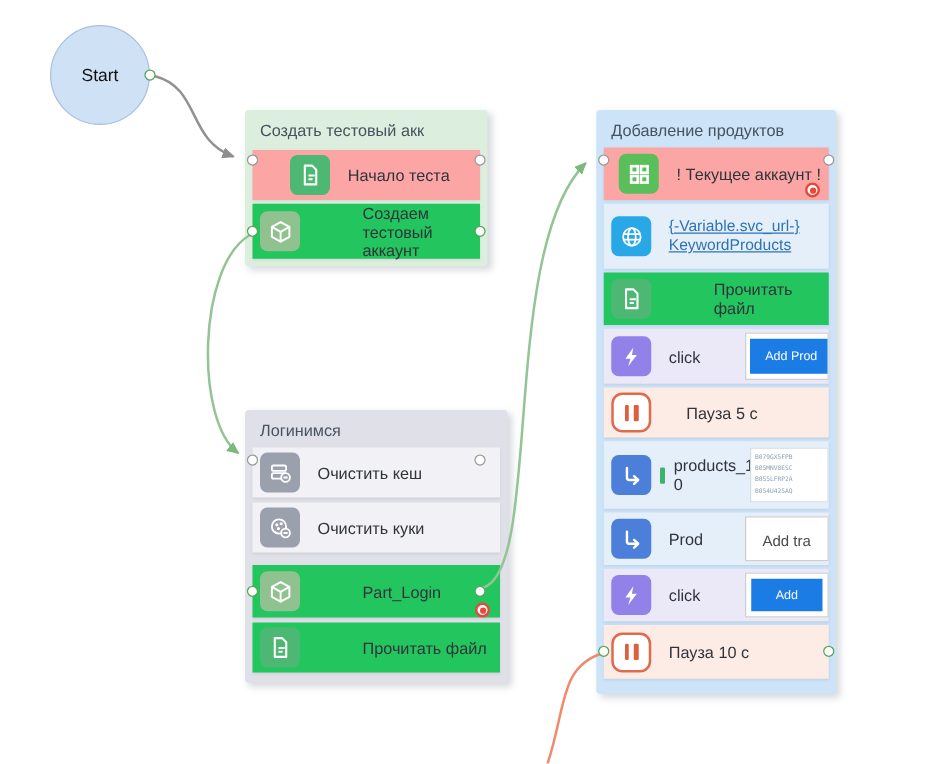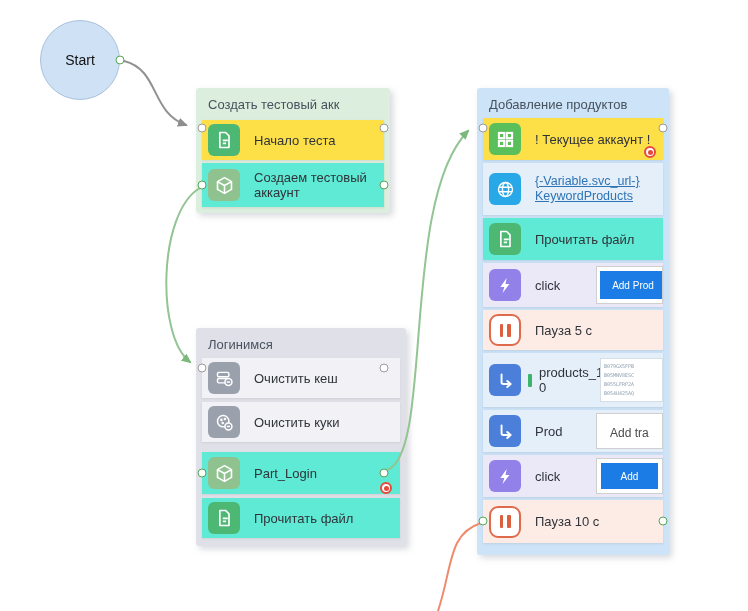--- a/index.html
+++ b/index.html
@@ -13,21 +13,21 @@
          justify-content:center;font-size:14px;color:#111;z-index:4;}
   
   .grp{position:absolute;border-radius:3px;box-shadow:3px 3px 6px rgba(110,120,135,.28);z-index:3;}
   .grp-title{position:absolute;left:12px;top:9px;font-size:13px;color:#47525e;white-space:nowrap;}
   .g1{left:196px;top:88px;width:194px;height:125px;background:#dceedd;}
   .g2{left:196px;top:328px;width:194px;height:218px;background:#e0e1e8;padding-left:16px;}
   .g3{left:477px;top:88px;width:192px;height:467px;background:#cce3f8;}
   
   .node{position:absolute;left:6px;right:6px;display:flex;align-items:center;
         box-shadow:0 1px 2px rgba(120,130,140,.18);}
-  .bg-wgreen{background:#fde047;} .bg-green{background:#5eead4;}
+  .bg-wgreen{background:#fca5a5;justify-content:center;} .bg-green{background:#22c55e;gap:36px;}
   .bg-gray{background:#f1f1f6;}  .bg-blue{background:#e4effa;}
   .bg-purple{background:#ebe8f8;} .bg-pink{background:#fdece6;}
   .nicon{width:32px;height:32px;border-radius:6px;margin-left:6px;flex-shrink:0;
          display:flex;align-items:center;justify-content:center;}
   .ic-doc{background:#4db873;} .ic-cube{background:#90c290;} .ic-gray{background:#9ba1ac;}
   .ic-grid{background:#5abf5a;} .ic-globe{background:#29a8e8;} .ic-bolt{background:#9181e8;}
   .ic-branch{background:#4b7fd9;}
   .ic-pause{background:#fff;border:2.5px solid #e06a4c;border-radius:9px;box-sizing:border-box;
             display:flex;align-items:center;justify-content:center;gap:4px;}
   .ic-pause i{display:block;width:3.5px;height:13px;background:#dd5f3d;border-radius:1px;}
@@ -202,21 +202,21 @@
         <svg width="19" height="19" viewBox="0 0 24 24">
             <path d="M13.5 2.5L5.5 14h5l-2.2 7.5L17 10h-5z" fill="#fff"></path>
           </svg>
       </span>
       <span class="nlabel">click</span>
       <span class="pbox">
         <span class="pbtn">Add Prod</span>
       </span>
     </div>
 
-    <div class="node bg-pink" style="top:222px;height:40px;">
+    <div class="node bg-pink" style="top:222px;height:40px;gap:14px;">
       <span class="nicon ic-pause">
           <i></i>
           <i></i>
         </span>
       <span class="nlabel">Пауза 5 с</span>
     </div>
 
     <div class="node bg-blue" style="top:265px;height:54px;">
       <span class="nicon ic-branch">
         <svg width="21" height="21" viewBox="0 0 24 24" fill="none" stroke="#fff" stroke-width="2.2" stroke-linecap="round" stroke-linejoin="round">

